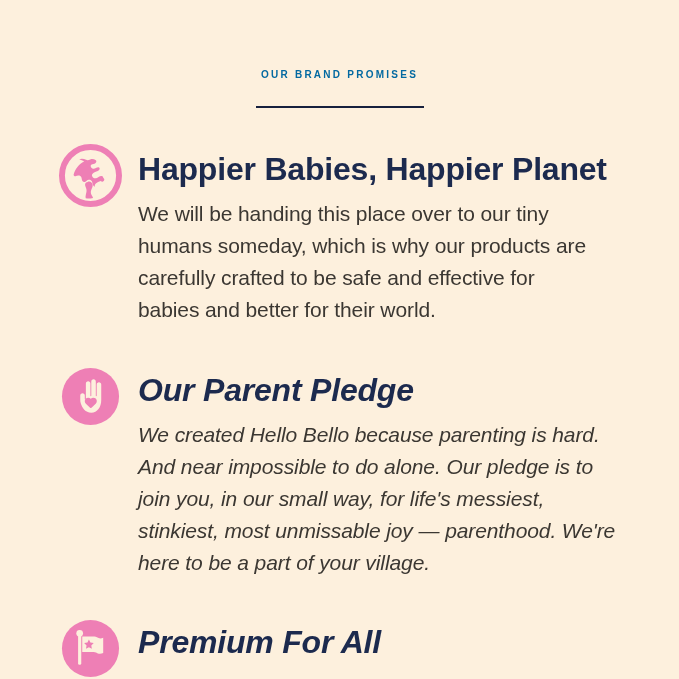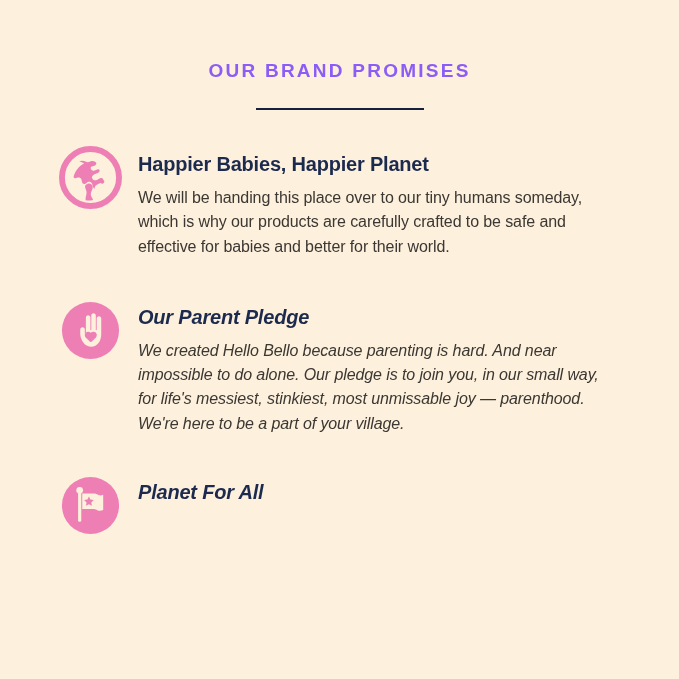--- a/index.html
+++ b/index.html
@@ -22,27 +22,27 @@
     box-sizing: border-box;
   }
 
   
   .header {
     padding-top: 53px;
     text-align: center;
   }
   .eyebrow-title {
     font-family: "Liberation Sans", sans-serif;
-    font-size: 19px;
+    font-size: 10px;
     font-weight: bold;
     letter-spacing: 2.25px;
-    color: #8b5cf6;
+    color: #0369a1;
     text-transform: uppercase;
     line-height: 1.1;
-    margin: 8px;
+    margin: 16px;
   }
   .title-rule {
     width: 168px;
     height: 2px;
     background: #17203D;
     margin: 26px auto 0 auto;
   }
 
   
   .promises {
@@ -72,32 +72,32 @@
     width: 63px;
     height: 63px;
   }
 
   .promise-body {
     margin-left: 79px;
   }
 
   .promise-heading {
     font-family: "Liberation Sans", sans-serif;
-    font-size: 20px;
+    font-size: 32px;
     font-weight: bold;
     color: #1C2A4E;
     letter-spacing: -0.2px;
     line-height: 1.15;
     margin: 0;
     padding-top: 9px;
   }
 
   .promise-text {
     font-family: "Liberation Sans", sans-serif;
-    font-size: 16px;
+    font-size: 21px;
     font-weight: normal;
     color: #3B3732;
     line-height: 1.52;
     letter-spacing: -0.1px;
     margin: 10px 0 0 0;
     max-width: 482px;
   }
 
   
   .promise.p1 .promise-text { max-width: 460px; }
@@ -170,18 +170,18 @@
 
             <rect x="19.4" y="18.6" width="3.2" height="30.0" rx="1.4"></rect>
 
             <path d="M23.6 19.8h12.4c1.0 0 1.6 0.3 2.5 0.8 1.2 0.7 2.3 1.2 3.6 1.2 1.0 0 1.9-0.2 2.8-0.6v15.4c-1.1 0.5-2.1 0.8-3.3 0.8-1.5 0-2.7-0.6-4.0-1.3-0.8-0.4-1.4-0.6-2.2-0.6H23.6V19.8z"></path>
           </g>
 
           <path d="M30.4 22.9l1.5 3.1 3.4 0.5-2.5 2.4 0.6 3.4-3.0-1.6-3.0 1.6 0.6-3.4-2.5-2.4 3.4-0.5z" fill="#EE7FB5"></path>
         </svg>
       </span>
       <div class="promise-body">
-        <h2 class="promise-heading">Planet For All</h2>
+        <h2 class="promise-heading">Premium For All</h2>
       </div>
     </div>
 
   </div>
 </div>
 
 </body></html>

